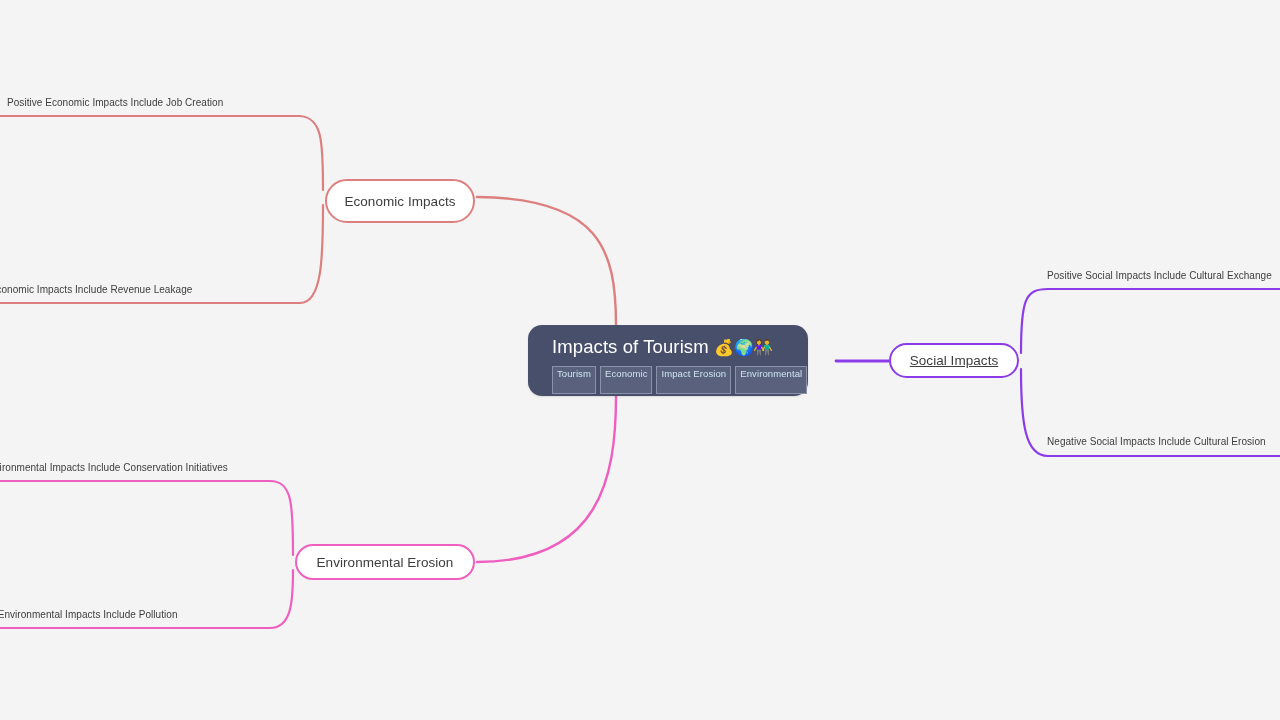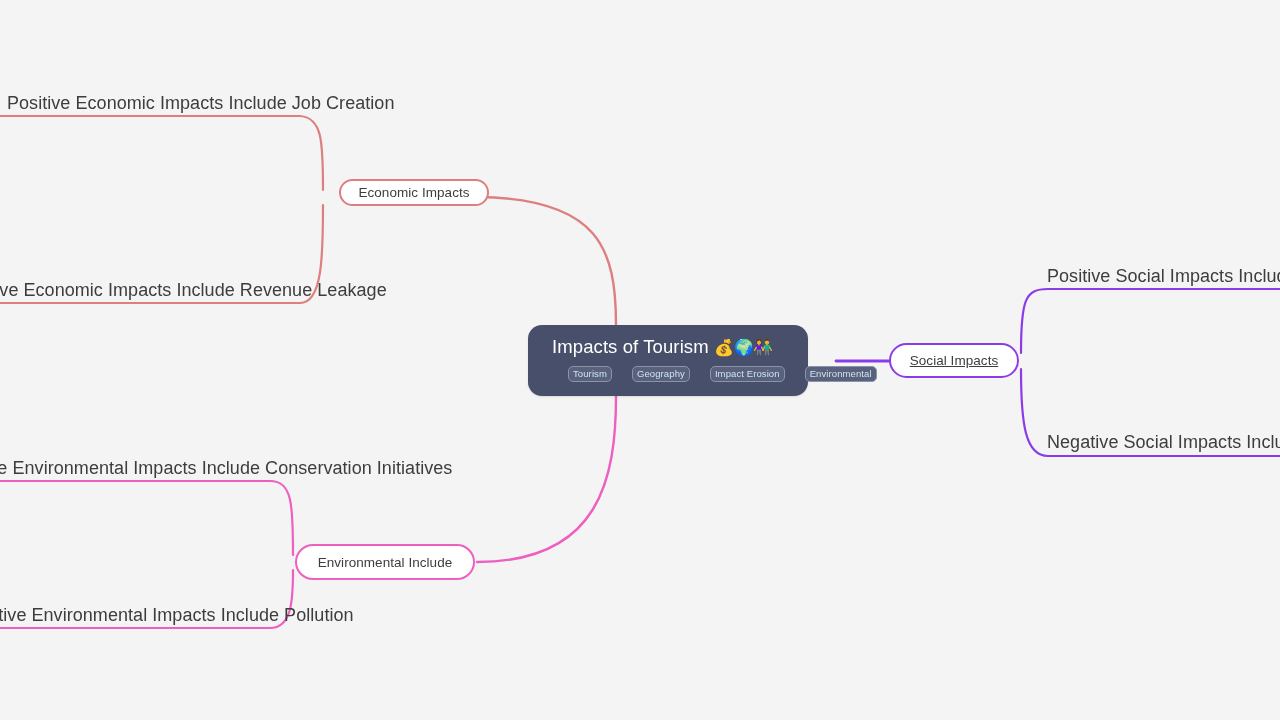--- a/index.html
+++ b/index.html
@@ -61,54 +61,53 @@
     margin-top: 6px;
     display: flex;
     gap: 4px;
     align-items: center;
     white-space: nowrap;
   }
   .tag {
     display: inline-block;
     background: #59617c;
     border: 1px solid #8b93ab;
-    border-radius: 5px;
+    border-radius: 0;
     color: #cfe4f2;
     font-size: 9.5px;
     line-height: 11px;
-    padding: 1px 4px 2px 4px;
+    padding: 1px 4px 14px 4px;
     letter-spacing: 0.1px;
-    margin-left: 16px;
   }
 
   
   .branch-node {
     position: absolute;
     box-sizing: border-box;
     background: #ffffff;
     border-radius: 999px;
     border: 2.4px solid #cc7070;
     display: flex;
     align-items: center;
     justify-content: center;
     white-space: nowrap;
     color: #3d3d3d;
     font-size: 13.5px;
     letter-spacing: 0.05px;
   }
-  .branch-economic      { left: 339px; top: 179px; width: 150px; height: 27px; border-color: #dd7f7f; }
+  .branch-economic      { left: 325px; top: 179px; width: 150px; height: 44px; border-color: #dd7f7f; }
   .branch-social        { left: 889px; top: 343px; width: 130px; height: 35px; border-color: #8b3ce8; text-decoration: underline; }
   .branch-environmental { left: 295px; top: 544px; width: 180px; height: 36px; border-color: #ee5fc0; }
 
   
   .leaf-label {
     position: absolute;
     white-space: nowrap;
     color: #3d3d3d;
-    font-size: 18px;
+    font-size: 10px;
     line-height: 16px;
     letter-spacing: 0.05px;
   }
   .leaf-eco-pos { left: 7px;    top: 95px;  }
   .leaf-eco-neg { left: -53px;  top: 282px; }
   .leaf-soc-pos { left: 1047px; top: 268px; }
   .leaf-soc-neg { left: 1047px; top: 434px; }
   .leaf-env-pos { left: -56px;  top: 460px; }
   .leaf-env-neg { left: -45px;  top: 607px; }
 </style>
@@ -138,36 +137,36 @@
     <path d="M 293,570 C 293,600 292,628 270,628 L 0,628" fill="none" stroke="#ee5fc0" stroke-width="2.2" stroke-linecap="round"></path>
   </svg>
 
   <div class="root-node">
     <div class="root-title">
       <span>Impacts of Tourism</span>
       <span class="emojis">💰🌍👫</span>
     </div>
     <div class="root-tags">
       <span class="tag">Tourism</span>
-      <span class="tag">Geography</span>
+      <span class="tag">Economic</span>
       <span class="tag">Impact Erosion</span>
       <span class="tag">Environmental</span>
     </div>
   </div>
 
   <div class="branch-node branch-economic">
     <span>Economic Impacts</span>
   </div>
 
   <div class="branch-node branch-social">
     <span>Social Impacts</span>
   </div>
 
   <div class="branch-node branch-environmental">
-    <span>Environmental Include</span>
+    <span>Environmental Erosion</span>
   </div>
 
   <div class="leaf-label leaf-eco-pos">Positive Economic Impacts Include Job Creation</div>
   <div class="leaf-label leaf-eco-neg">Negative Economic Impacts Include Revenue Leakage</div>
 
   <div class="leaf-label leaf-soc-pos">Positive Social Impacts Include Cultural Exchange</div>
   <div class="leaf-label leaf-soc-neg">Negative Social Impacts Include Cultural Erosion</div>
 
   <div class="leaf-label leaf-env-pos">Positive Environmental Impacts Include Conservation Initiatives</div>
   <div class="leaf-label leaf-env-neg">Negative Environmental Impacts Include Pollution</div>

